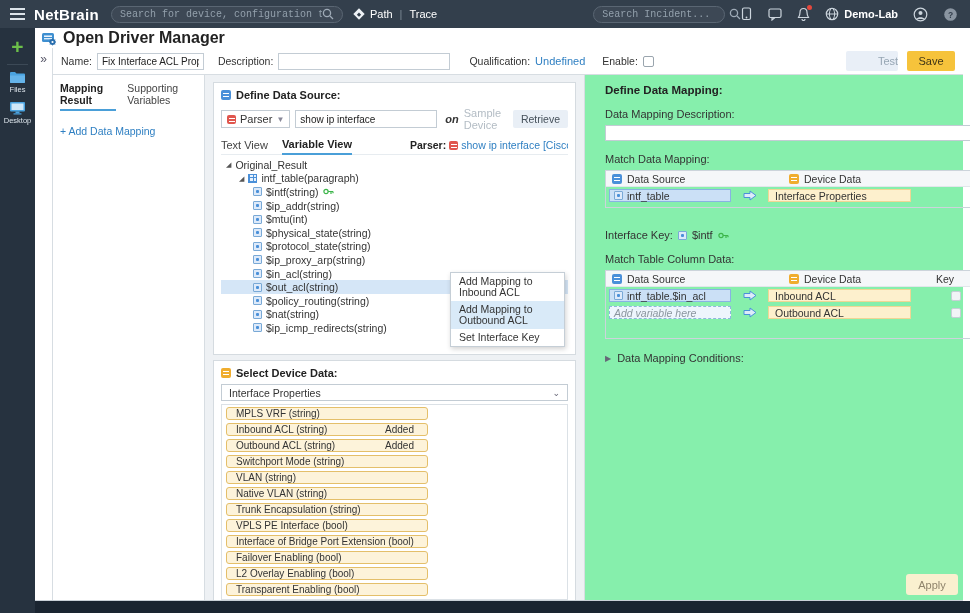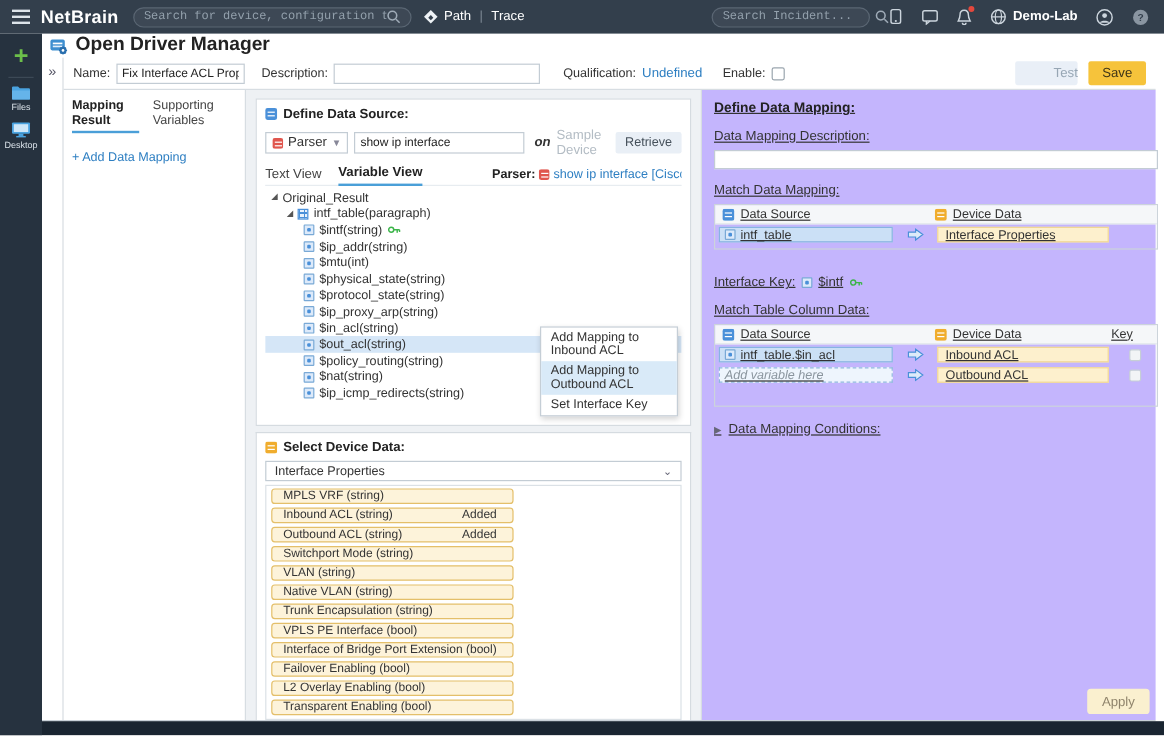--- a/index.html
+++ b/index.html
@@ -100,31 +100,31 @@
   .cm-item { padding:3px 8px; line-height:11px; cursor:pointer; }
   .cm-item.hl { background:#d9eaf8; }
 
   .card2 { margin-top:5px; border:none; background:#fff; flex:1; padding:6px 7px 0; display:flex; flex-direction:column; min-height:0; border:1px solid #d5dbe0; border-bottom:none; }
   .dd-select { margin-top:5px; height:17px; border:1px solid #c3ccd4; background:#fff; display:flex; align-items:center; padding:0 7px; font-size:10.5px; cursor:pointer; }
   .dd-select .cv { margin-left:auto; color:#667; font-size:9px; }
   .dd-list { margin-top:3px; border:1px solid #dbe1e6; background:#fff; flex:1; overflow:hidden; padding:2px 4px; }
   .pill { width:202px; height:13px; background:#fdf3da; border:1px solid #e4bf6a; border-radius:3px; display:flex; align-items:center; padding:0 13px 0 9px; margin-bottom:3px; font-size:10px; color:#333; cursor:pointer; }
   .pill .badge { margin-left:auto; color:#333; }
 
-  .right-panel { flex:1; position:relative; padding:9px 10px; background:#c4b5fd; min-width:0;text-decoration:underline; }
+  .right-panel { flex:1; position:relative; padding:9px 20px; background:#86efac; min-width:0; }
   .rp-head { font-weight:bold; font-size:11.5px; color:#222; }
   .rp-label { margin-top:12px; font-size:11px; }
   .rp-input { display:block; width:370px; height:16px; border:1px solid #c3ccd4; margin-top:5px; font-family:inherit; font-size:10px; padding:0 4px; outline:none; }
   .map-table { margin-top:5px; border:1px solid #ccd4db; width:370px; }
   .mt-head { height:16px; background:#f5f7f9; border-bottom:1px solid #e2e7eb; display:flex; align-items:center; font-size:10.5px; color:#333; }
   .h-src { width:183px; display:flex; align-items:center; gap:5px; padding-left:6px; }
   .h-dst { flex:1; display:flex; align-items:center; gap:5px; }
   .h-key { width:38px; }
   .mt-row { display:flex; align-items:center; height:17px; }
-  .cell-src { width:145px; margin-left:3px; height:13px; background:#cbe0f6; border:1px solid #88b3e2; display:flex; align-items:center; gap:4px; padding:0 4px; font-size:10.5px; cursor:pointer; }
+  .cell-src { width:122px; margin-left:3px; height:13px; background:#cbe0f6; border:1px solid #88b3e2; display:flex; align-items:center; gap:4px; padding:0 4px; font-size:10.5px; cursor:pointer; }
   .cell-src.placeholder { background:#eef5fd; border:1px dashed #8fb6de; color:#8a959e; font-style:italic; }
   .arrow-col { width:37px; display:flex; justify-content:center; }
   .cell-dst { width:143px; height:13px; background:#fdf0cd; border:1px solid #f0d694; display:flex; align-items:center; padding:0 6px; font-size:10.5px; cursor:pointer; }
   .key-col { flex:1; display:flex; justify-content:flex-end; padding-right:13px; }
   .kchk { width:10px; height:10px; border:1px solid #c6cfd6; background:#f2f4f6; border-radius:2px; }
   .t1-pad { height:3px; }
   .t2-pad { height:17px; }
   .ikey-row { margin-top:21px; display:flex; align-items:center; gap:5px; font-size:11px; }
   .cond-row { margin-top:13px; display:flex; align-items:center; gap:6px; font-size:11px; color:#333; cursor:pointer; }
   .cond-tri { color:#667; font-size:8px; }

